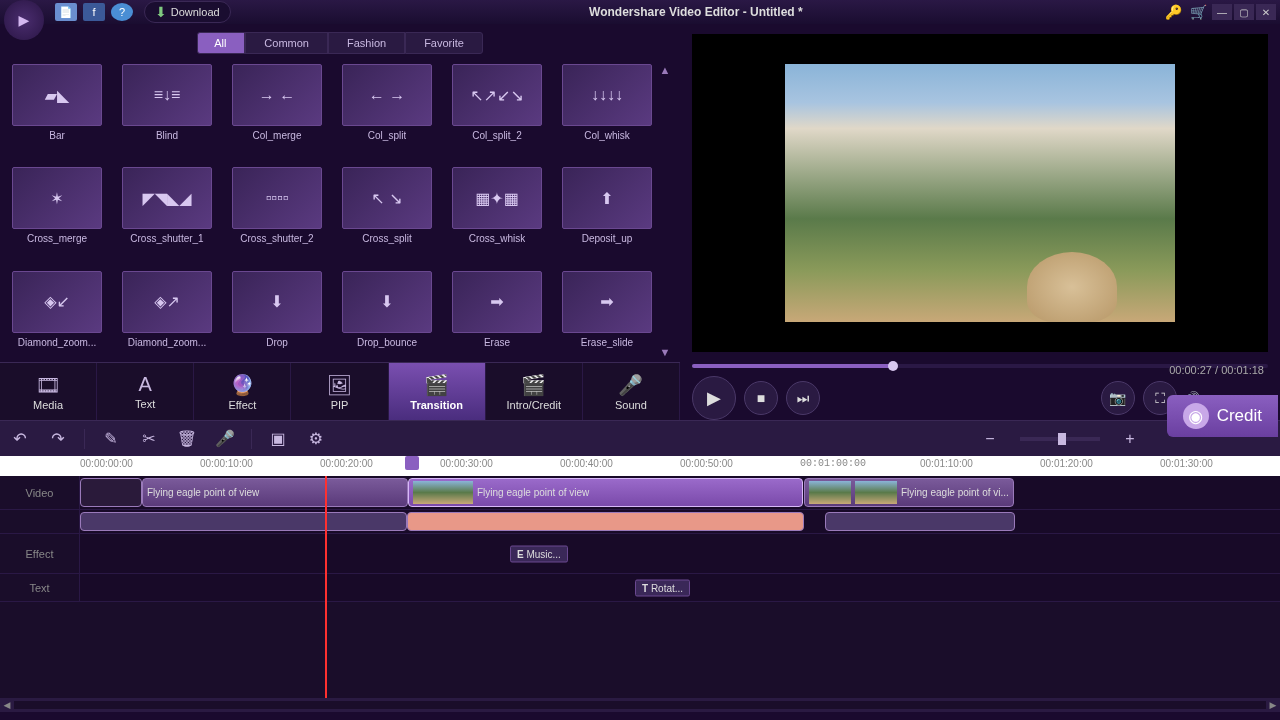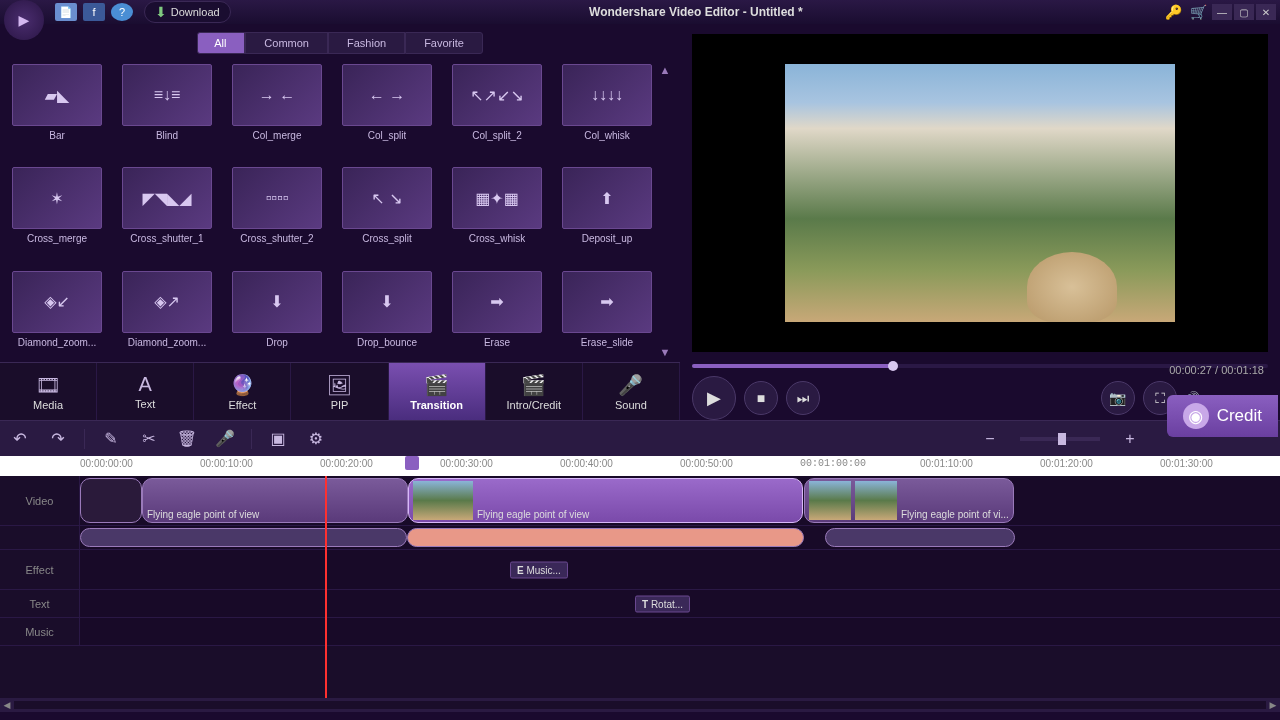--- a/index.html
+++ b/index.html
@@ -80,28 +80,28 @@
 
 
 .timeline { background: #1a0d2a; }
 .time-ruler { height: 20px; display: flex; padding-left: 68px; position: relative; background: #ffffff; }
 .time-mark { position: absolute; font-size: 10px; color: #888; top: 2px; }
 .playhead-marker { position: absolute; left: 405px; top: 0; width: 14px; height: 14px; background: #8a5fc0; border-radius: 2px; z-index: 5; }
 .track-area { position: relative; height: 222px; overflow: hidden; }
 .track { display: flex; align-items: stretch; border-bottom: 1px solid #2a1845; }
 .track-label { width: 80px; display: flex; align-items: center; justify-content: center; font-size: 11px; color: #888; background: #1a0d2a; border-right: 1px solid #2a1845; }
 .track-content { flex: 1; position: relative; background: #180a28; }
-.track.video { height: 50px; }
+.track.video { height: 34px; }
 .track.video2 { height: 24px; }
 .track.effect { height: 40px; }
 .track.pip { height: 40px; }
 .track.text { height: 28px; }
 .track.music { height: 28px; }
 
-.clip { position: absolute; top: 2px; bottom: 2px; background: linear-gradient(#7a5a9a, #5a3a7a); border: 1px solid #9a7aba; border-radius: 10px; display: flex; align-items: flex-end; padding: 2px 4px; font-size: 10px; color: #ddd; overflow: hidden; }
+.clip { position: absolute; top: 2px; bottom: 2px; background: linear-gradient(#7a5a9a, #5a3a7a); border: 1px solid #9a7aba; border-radius: 4px; display: flex; align-items: center; padding: 2px 4px; font-size: 10px; color: #ddd; overflow: hidden; }
 .clip-thumb { width: 60px; height: 100%; background: linear-gradient(to bottom, #8ab4d8, #5a7a4a, #c8a878); margin-right: 4px; flex-shrink: 0; }
 .clip.selected { background: linear-gradient(#9a6aca, #7a4aaa); border-color: #d8b8f8; }
 .clip.audio { background: #e89888; top: 2px; bottom: 2px; }
 .clip.dark { background: #2a1a3a; }
 .effect-block { position: absolute; top: 50%; transform: translateY(-50%); background: #3a2858; border: 1px solid #6a4890; padding: 2px 6px; font-size: 10px; color: #ddd; border-radius: 2px; }
 .playhead { position: absolute; left: 325px; top: 0; bottom: 0; width: 2px; background: #ff3030; z-index: 10; }
 
 .h-scroll { height: 14px; background: #2a1a42; display: flex; align-items: center; }
 .h-scroll-btn { width: 14px; text-align: center; cursor: pointer; color: #888; font-size: 9px; }
 .h-scroll-track { flex: 1; height: 8px; background: #1a0d2a; }
@@ -345,23 +345,19 @@
       <div class="track-content">
         <div class="effect-block" style="left:430px;"><b>E</b> <span>Music...</span></div>
       </div>
     </div>
     <div class="track text">
       <div class="track-label">Text</div>
       <div class="track-content">
         <div class="effect-block" style="left:555px;"><b>T</b> <span>Rotat...</span></div>
       </div>
     </div>
-    <div class="track music">
-      <div class="track-label">Music</div>
-      <div class="track-content"></div>
-    </div>
   </div>
   <div class="h-scroll">
     <div class="h-scroll-btn">◀</div>
     <div class="h-scroll-track"></div>
     <div class="h-scroll-btn">▶</div>
   </div>
 </div>
 
 </body></html>

